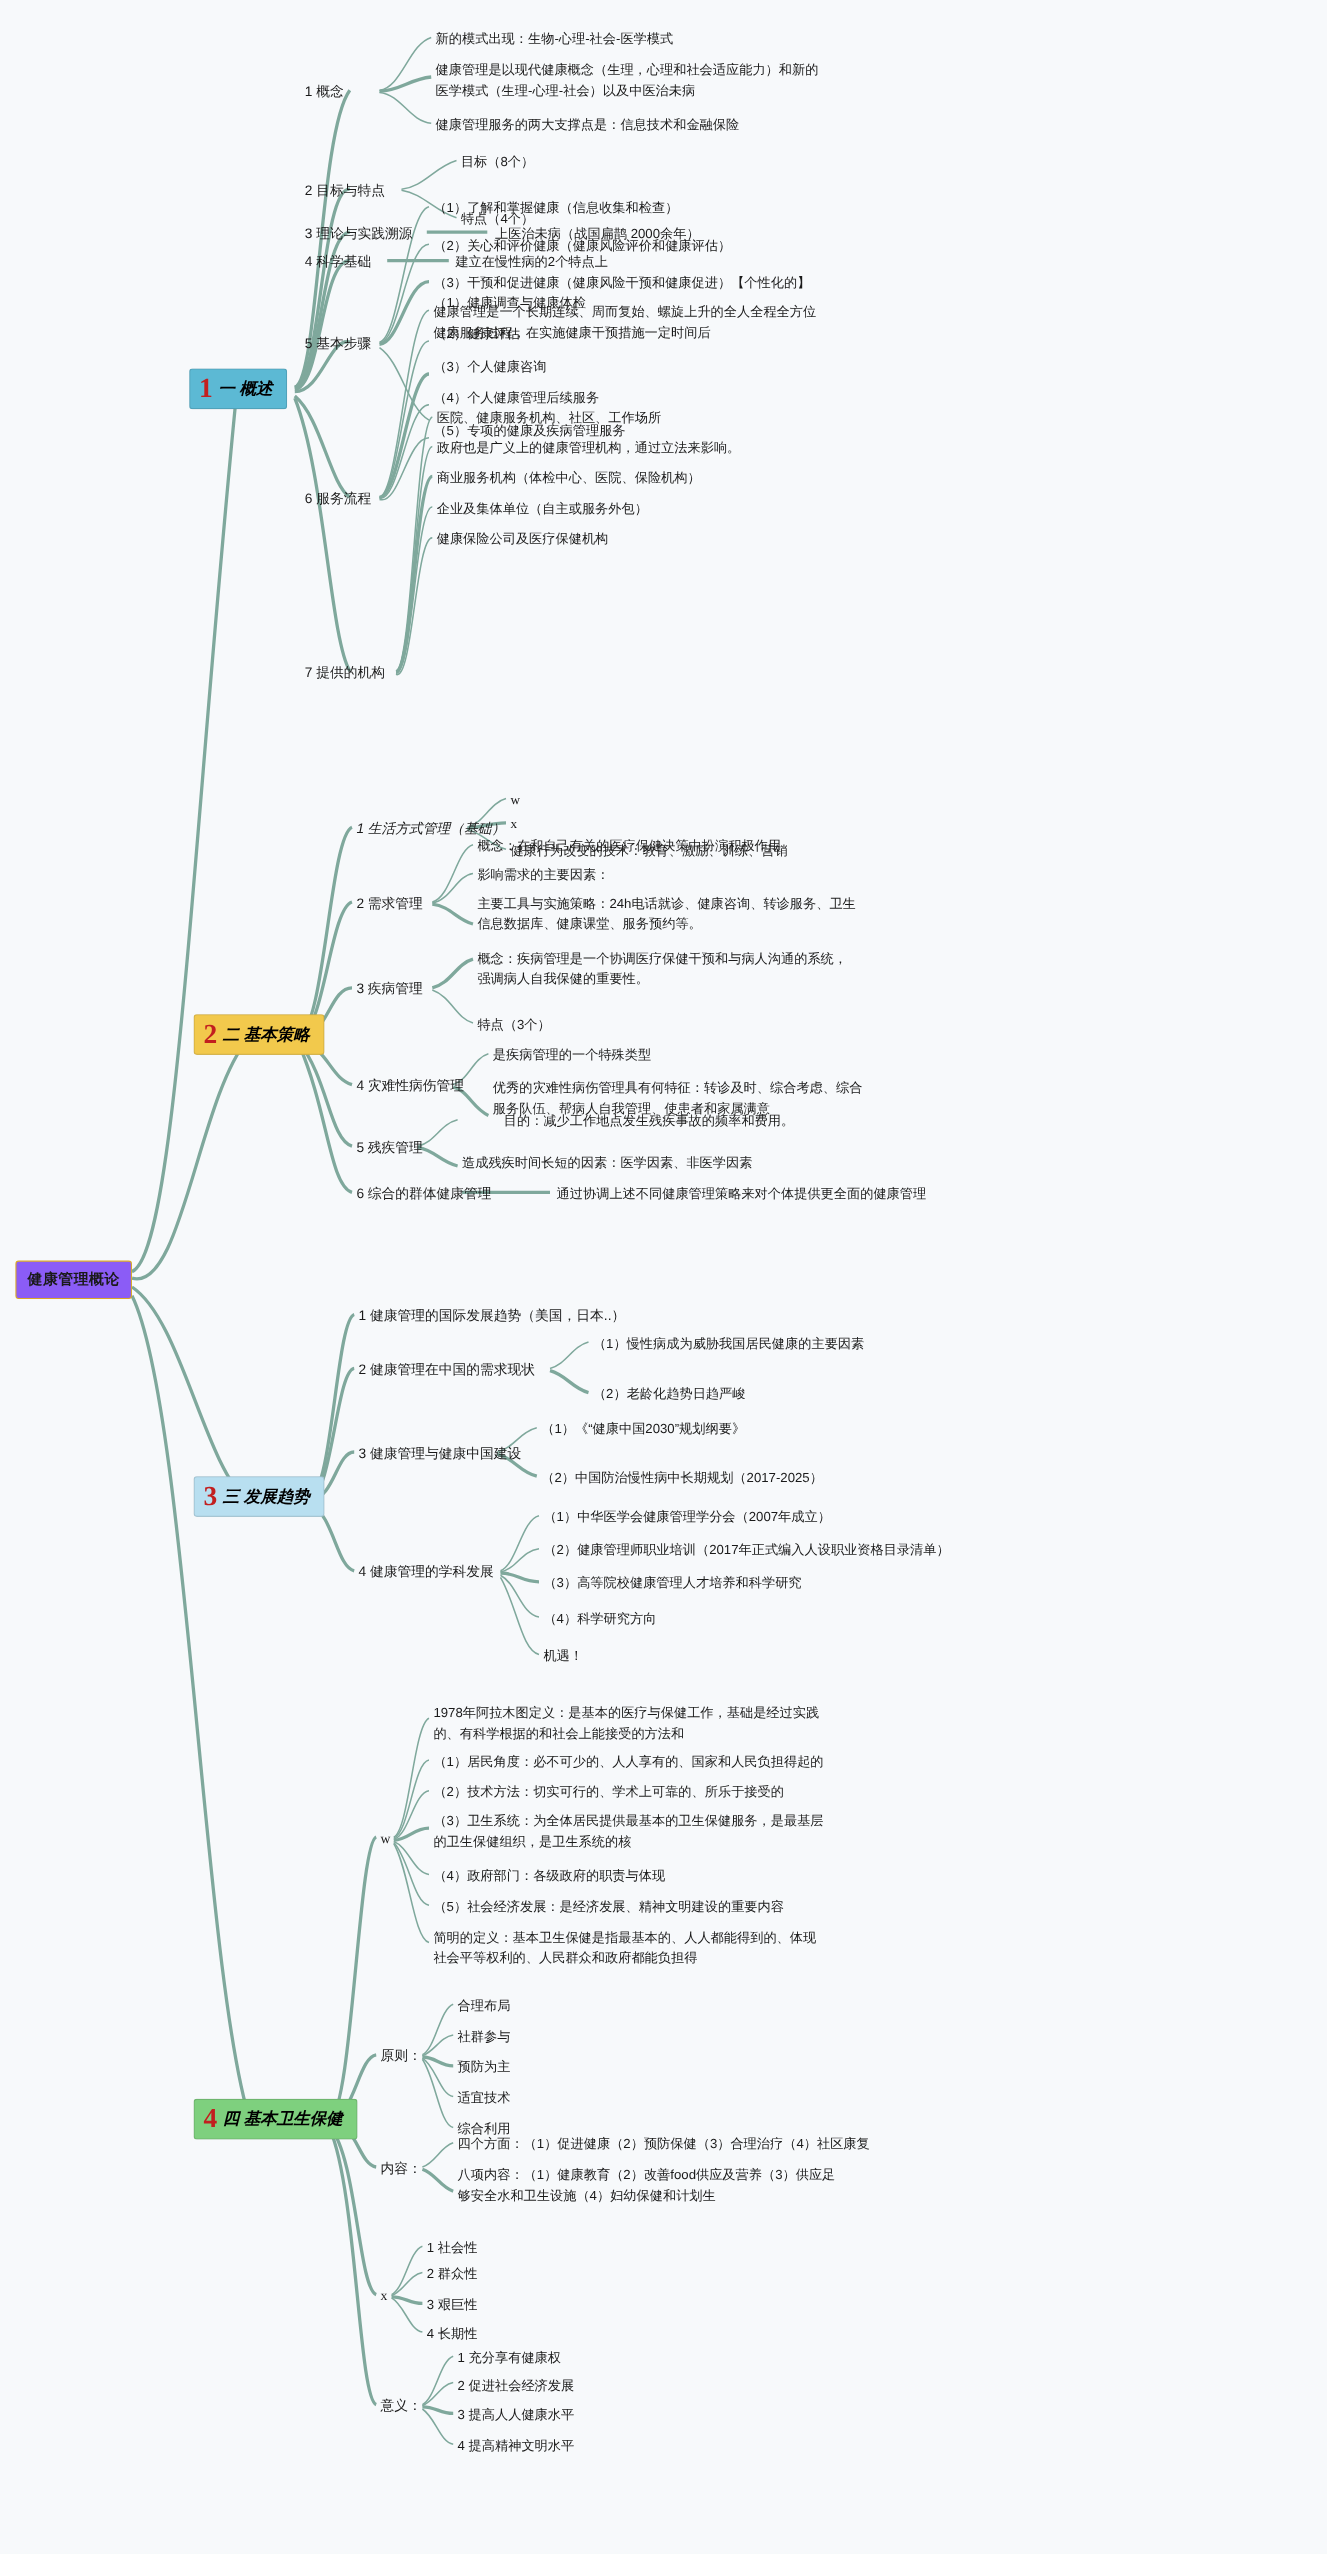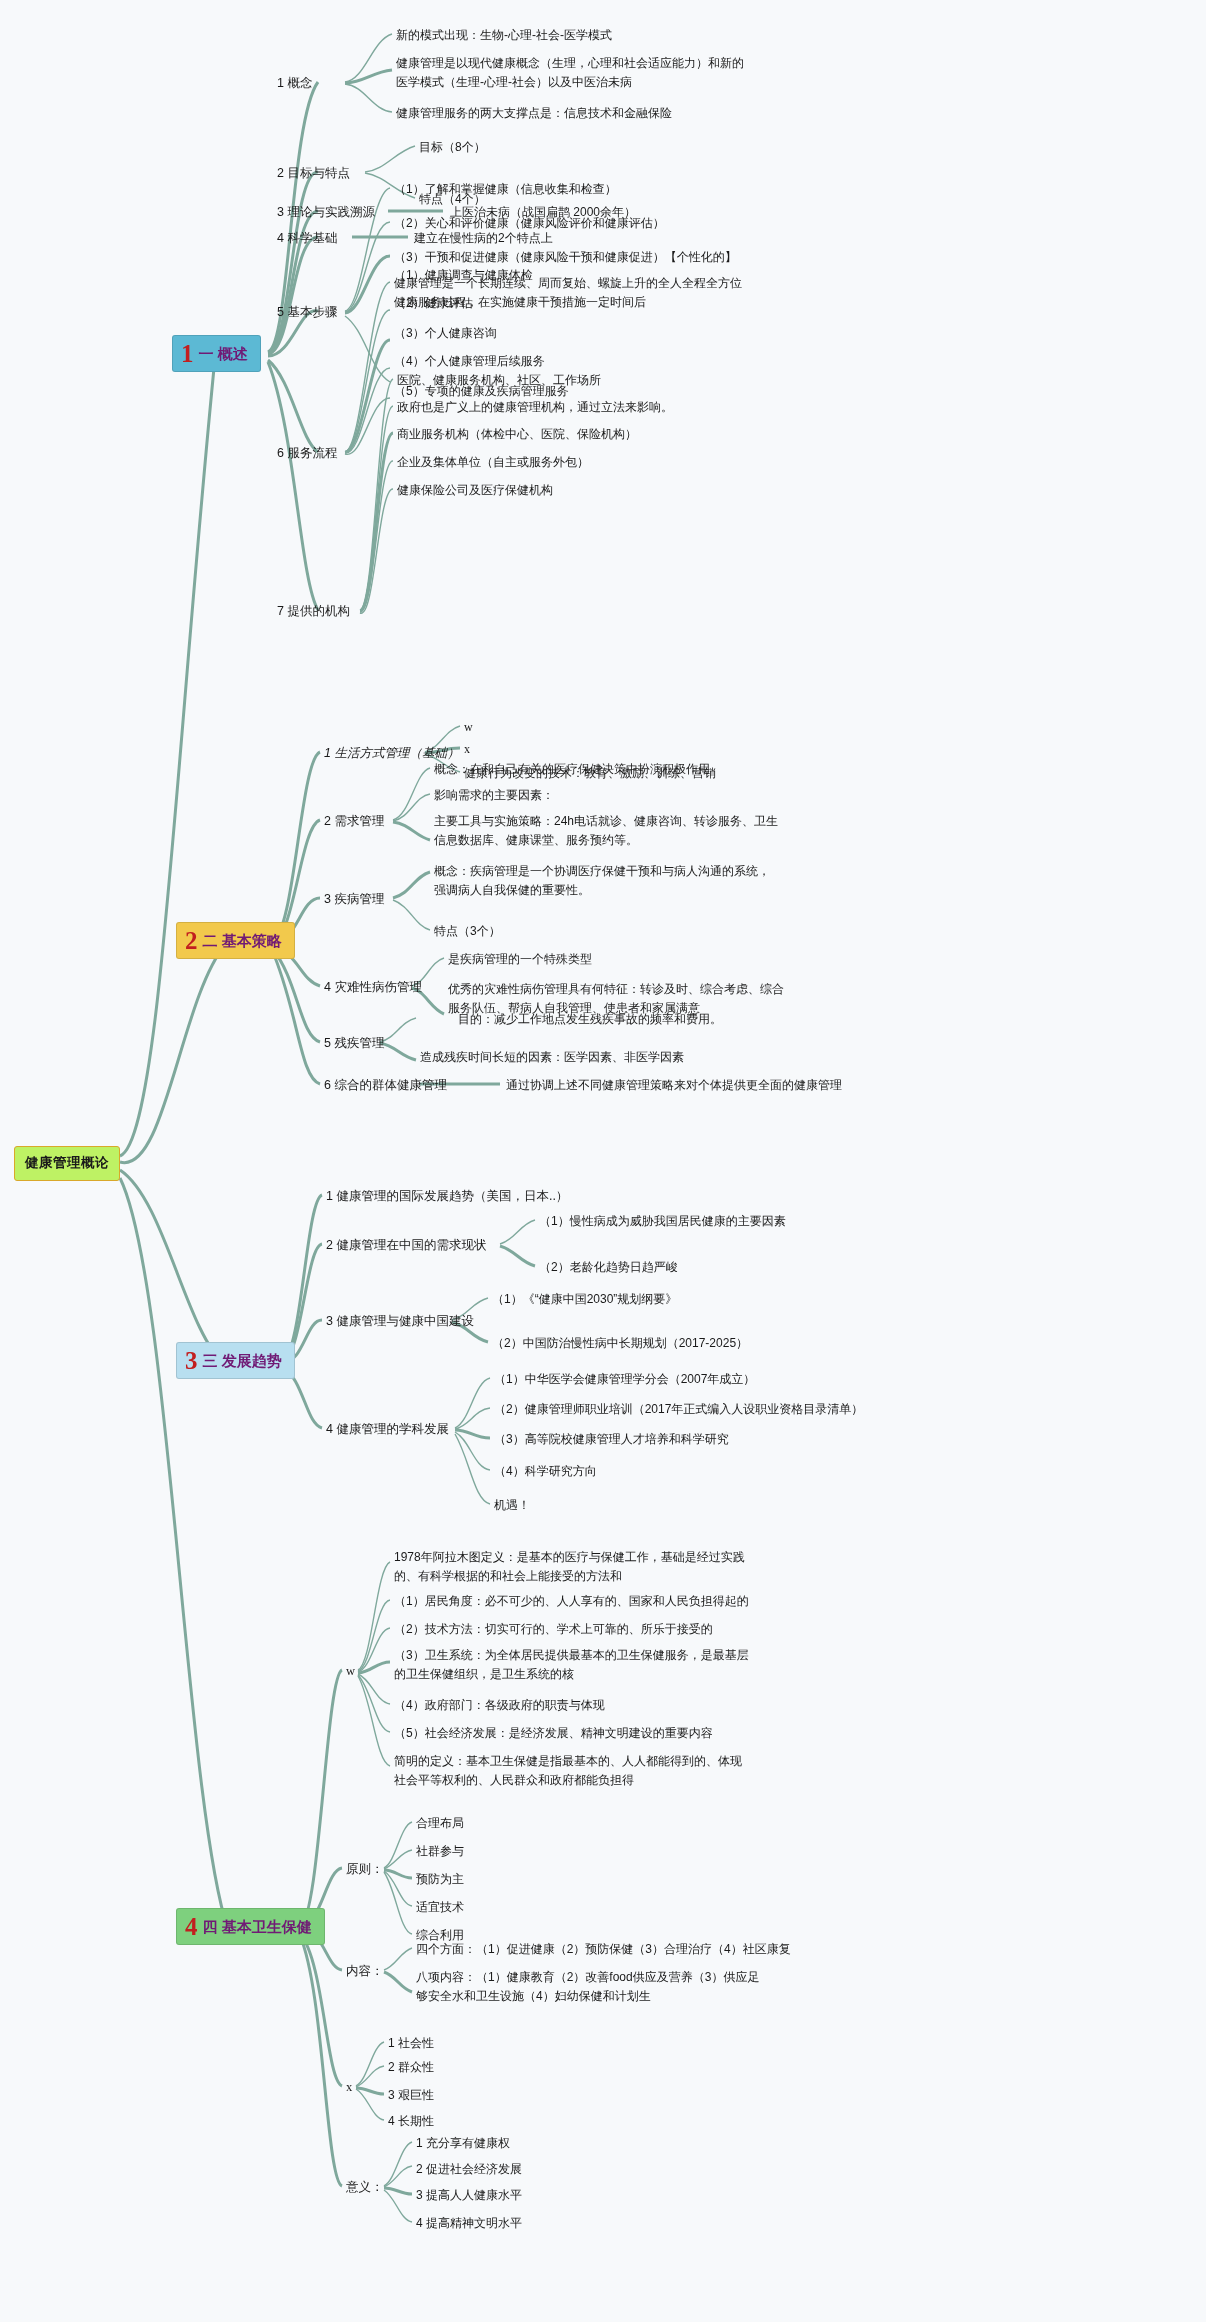--- a/index.html
+++ b/index.html
@@ -13,21 +13,21 @@
   }
   #canvas{position:absolute;inset:0;width:1206px;height:2322px;}
   svg.links{position:absolute;left:0;top:0;width:1206px;height:2322px;pointer-events:none;}
   svg.links path{fill:none;stroke:#7fa89c;stroke-width:1.4;}
   svg.links path.thick{stroke-width:3;}
 
   .node{position:absolute;white-space:pre-wrap;line-height:1.55;}
 
   
   .root{
-    background:#bef264;
+    background:#8b5cf6;
     border:1px solid #d9a82a;
     border-radius:3px;
     padding:6px 10px;
     font-size:13.5px;
     font-weight:bold;
     color:#1a1a1a;
     letter-spacing:.5px;
   }
 
   
@@ -41,21 +41,21 @@
     gap:5px;
     border:1px solid rgba(0,0,0,.12);
   }
   .chapter .num{
     font-size:25px;
     font-weight:bold;
     color:#c21f1f;
     line-height:1;
     font-family:"Liberation Serif","DejaVu Serif",serif;
   }
-  .chapter .ttl{font-size:15px;color:#701a75;}
+  .chapter .ttl{font-size:15px;color:#000000;font-style:italic;}
   .ch1{background:#5cb9d4;}
   .ch2{background:#f2c94c;}
   .ch3{background:#b8dff0;}
   .ch4{background:#7ed07e;}
 
   
   .branch{font-size:12.5px;color:#1a1a1a;}
   
   .leaf{font-size:12px;color:#1a1a1a;}
   .leaf.wrap{width:355px;}

